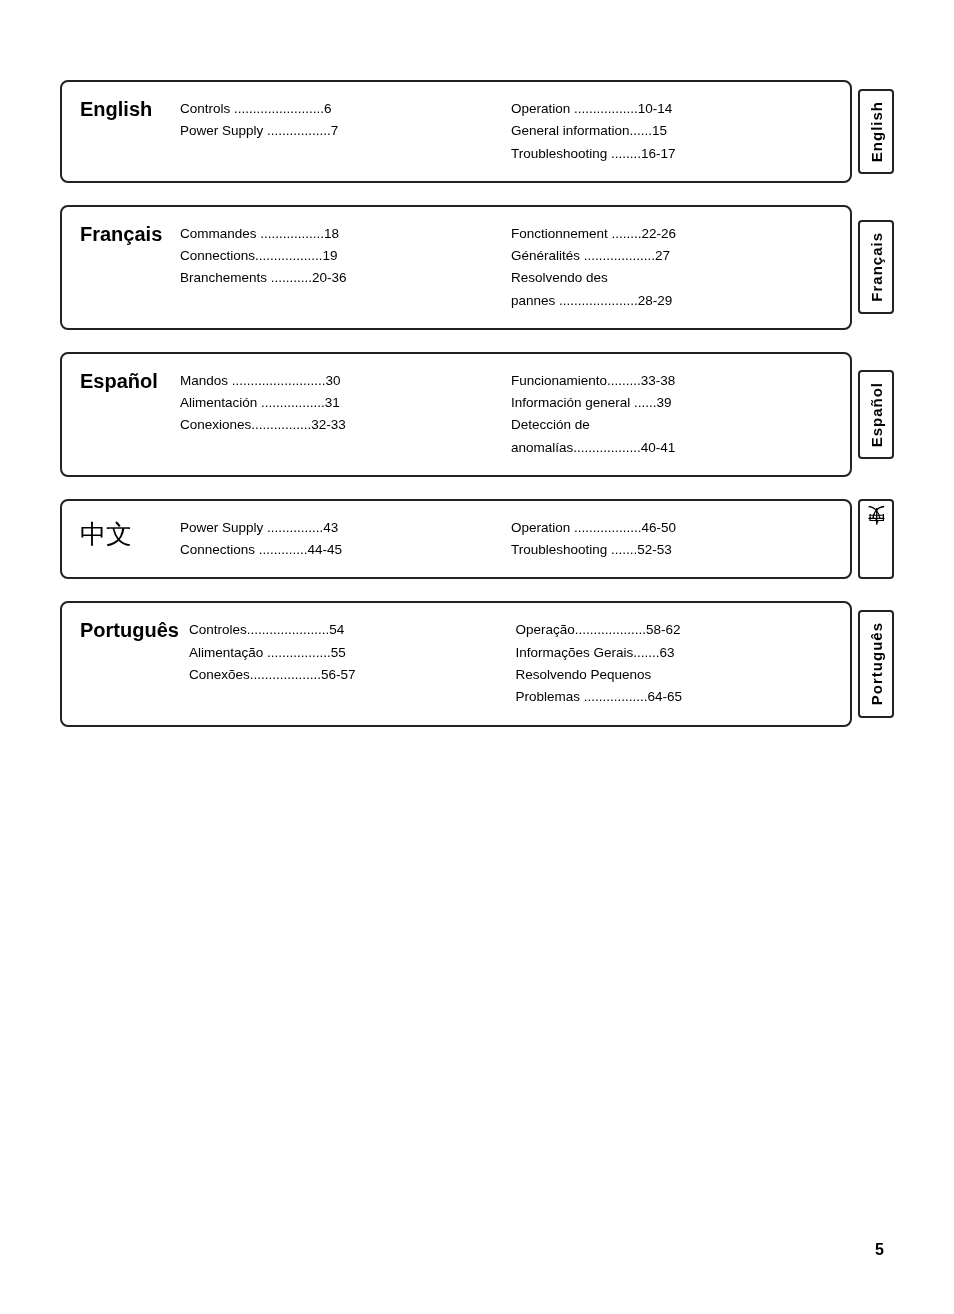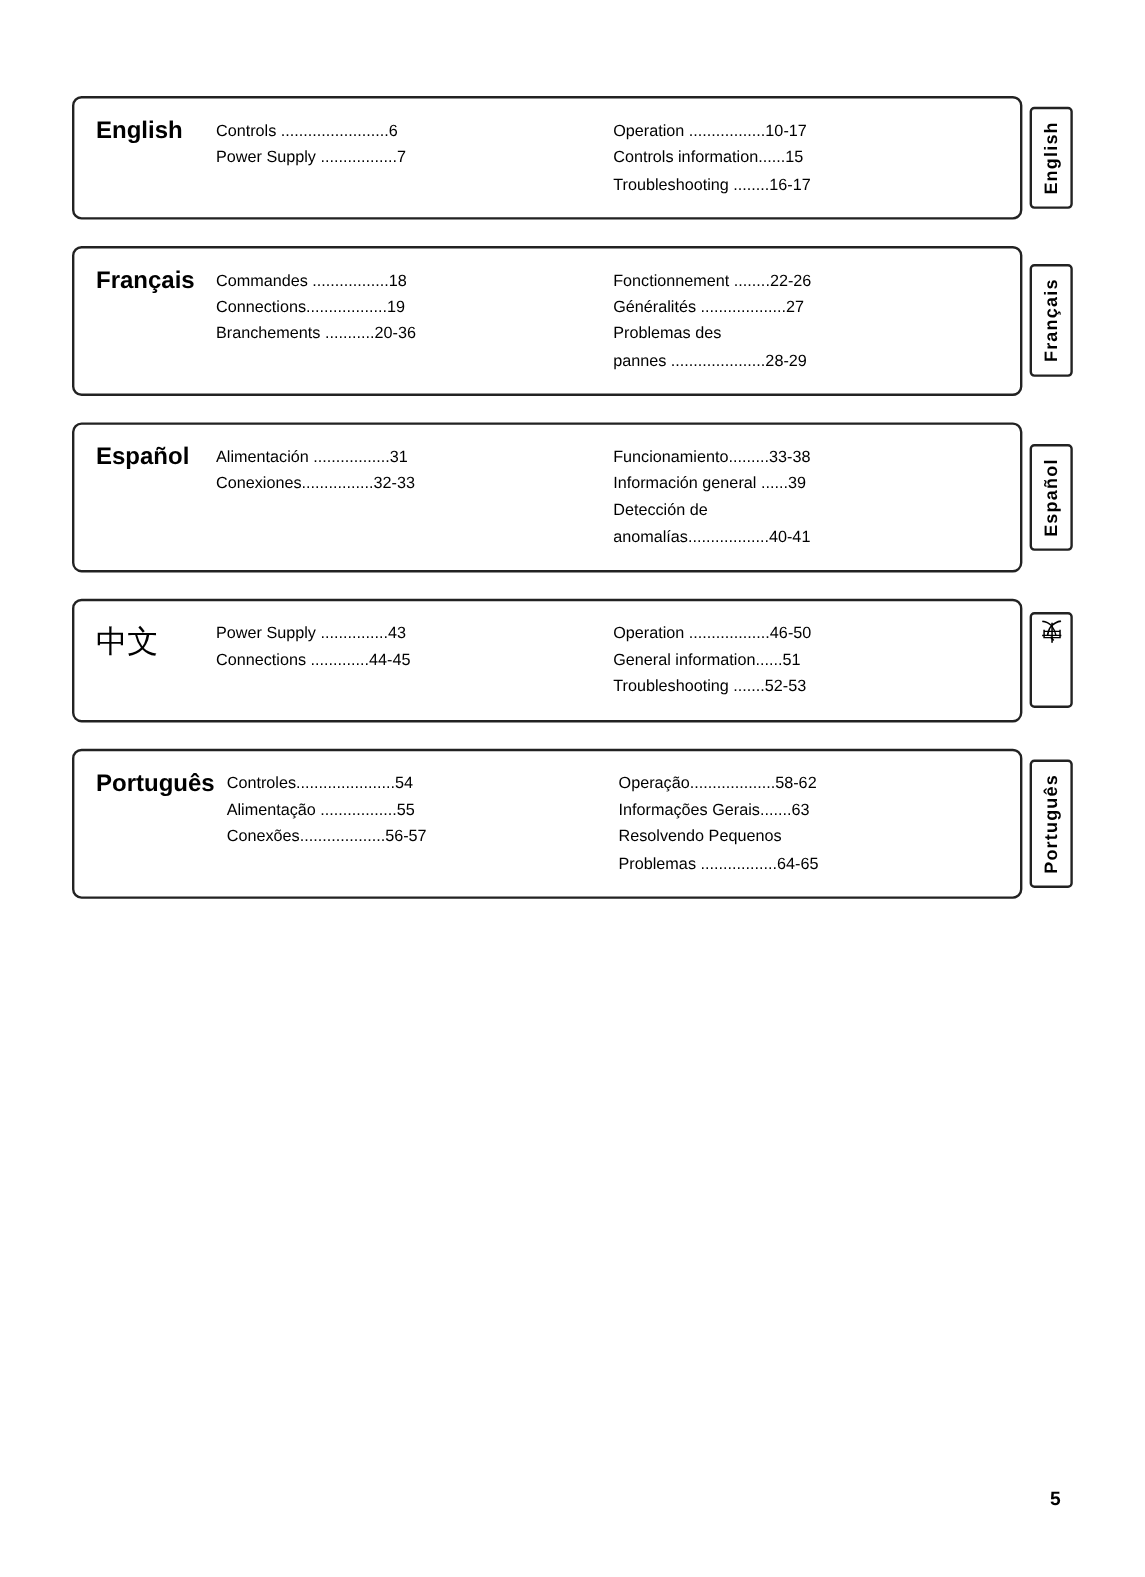--- a/index.html
+++ b/index.html
@@ -120,22 +120,22 @@
   <div id="sections-container">
       <div class="section-row">
         <div class="section-box">
           <div class="lang-label ">English</div>
           <div class="toc-columns">
             <div class="toc-col">
               <div>Controls ........................6</div>
               <div>Power Supply .................7</div>
             </div>
             <div class="toc-col">
-              <div>Operation .................10-17</div>
-              <div>Controls information......15</div>
+              <div>Operation .................10-14</div>
+              <div>General information......15</div>
               <div>Troubleshooting ........16-17</div>
             </div>
           </div>
         </div>
         <div class="side-tab-container">
           <div class="side-tab">
             <span class="side-tab-text ">English</span>
           </div>
         </div>
       </div>
@@ -144,36 +144,37 @@
           <div class="lang-label ">Français</div>
           <div class="toc-columns">
             <div class="toc-col">
               <div>Commandes .................18</div>
               <div>Connections..................19</div>
               <div>Branchements ...........20-36</div>
             </div>
             <div class="toc-col">
               <div>Fonctionnement ........22-26</div>
               <div>Généralités ...................27</div>
-              <div>Problemas des</div>
+              <div>Resolvendo des</div>
               <div>pannes .....................28-29</div>
             </div>
           </div>
         </div>
         <div class="side-tab-container">
           <div class="side-tab">
             <span class="side-tab-text ">Français</span>
           </div>
         </div>
       </div>
       <div class="section-row">
         <div class="section-box">
           <div class="lang-label ">Español</div>
           <div class="toc-columns">
             <div class="toc-col">
+              <div>Mandos .........................30</div>
               <div>Alimentación .................31</div>
               <div>Conexiones................32-33</div>
             </div>
             <div class="toc-col">
               <div>Funcionamiento.........33-38</div>
               <div>Información general ......39</div>
               <div>Detección de</div>
               <div>anomalías..................40-41</div>
             </div>
           </div>
@@ -187,21 +188,20 @@
       <div class="section-row">
         <div class="section-box">
           <div class="lang-label chinese">中文</div>
           <div class="toc-columns">
             <div class="toc-col">
               <div>Power Supply ...............43</div>
               <div>Connections .............44-45</div>
             </div>
             <div class="toc-col">
               <div>Operation ..................46-50</div>
-              <div>General information......51</div>
               <div>Troubleshooting .......52-53</div>
             </div>
           </div>
         </div>
         <div class="side-tab-container">
           <div class="side-tab">
             <span class="side-tab-text chinese-tab">中文</span>
           </div>
         </div>
       </div>

